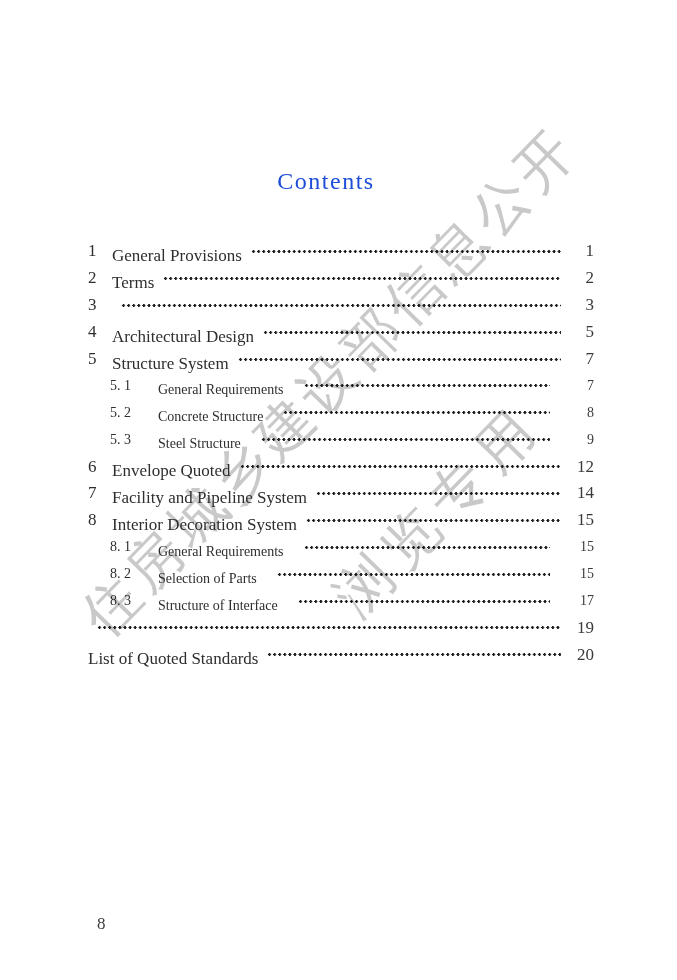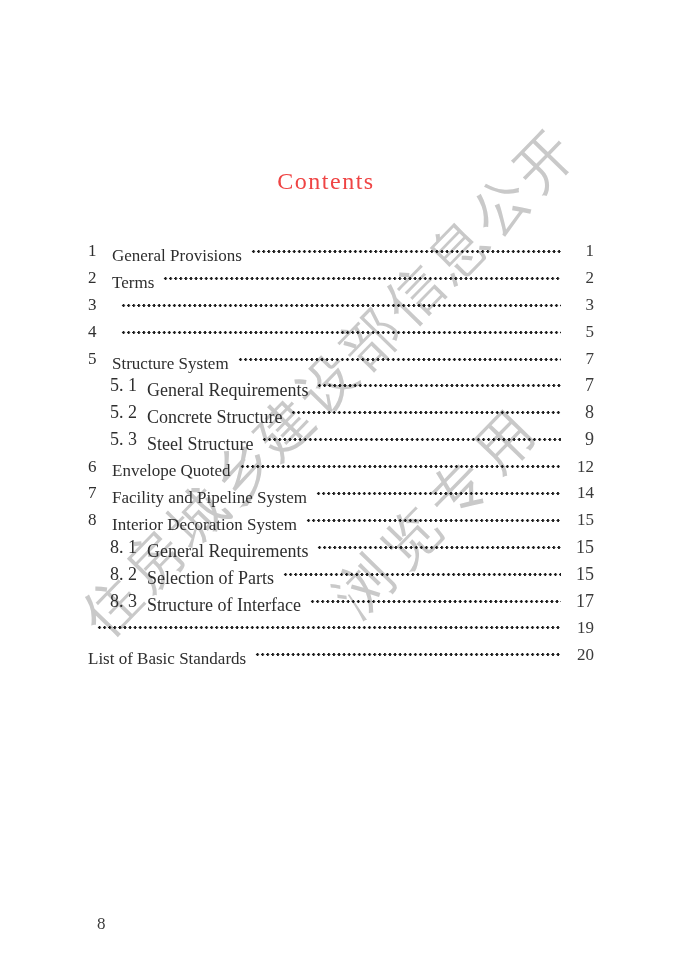--- a/index.html
+++ b/index.html
@@ -28,21 +28,21 @@
 
   .content { position: relative; z-index: 1; }
 
   .doc-title {
     position: absolute;
     top: 168px; left: 0;
     width: 652px;
     text-align: center;
     font-size: 24px;
     letter-spacing: 1.5px;
-    color: #ef4444;
+    color: #1d4ed8;
   }
 
   .toc {
     position: absolute;
     top: 238px;
     left: 88px;
     width: 506px;
   }
   .toc-row {
     display: flex;
@@ -60,21 +60,21 @@
     background-size: 5.1px 5px;
     background-repeat: repeat-x;
     background-position: left center;
   }
   .toc-row .pagenum {
     flex: 0 0 auto;
     min-width: 26px;
     text-align: right;
     color: #3a3a3a;
   }
-  .toc-row.level2 { font-size: 18px; padding-left: 22px; }
+  .toc-row.level2 { font-size: 14px; padding-left: 22px; gap: 11px; }
   .toc-row.level2 .num { width: 37px; }
 
   .footer-page-number {
     position: absolute;
     left: 97px;
     top: 914px;
     font-size: 17px;
     color: #3c3c3c;
   }
 </style>
@@ -105,20 +105,21 @@
     </div>
 
     <div class="toc-row level1">
       <span class="num">3</span>
       <span class="dots"></span>
       <span class="pagenum">3</span>
     </div>
 
     <div class="toc-row level1">
       <span class="num">4</span>
+      <span class="label">Architectural Design</span>
       <span class="dots"></span>
       <span class="pagenum">5</span>
     </div>
 
     <div class="toc-row level1">
       <span class="num">5</span>
       <span class="label">Structure System</span>
       <span class="dots"></span>
       <span class="pagenum">7</span>
     </div>
@@ -185,21 +186,21 @@
       <span class="dots"></span>
       <span class="pagenum">17</span>
     </div>
 
     <div class="toc-row level0">
       <span class="dots"></span>
       <span class="pagenum">19</span>
     </div>
 
     <div class="toc-row level0">
-      <span class="label">List of Basic Standards</span>
+      <span class="label">List of Quoted Standards</span>
       <span class="dots"></span>
       <span class="pagenum">20</span>
     </div>
 
   </div>
 
   <div class="footer-page-number">8</div>
 
 </div>
 

